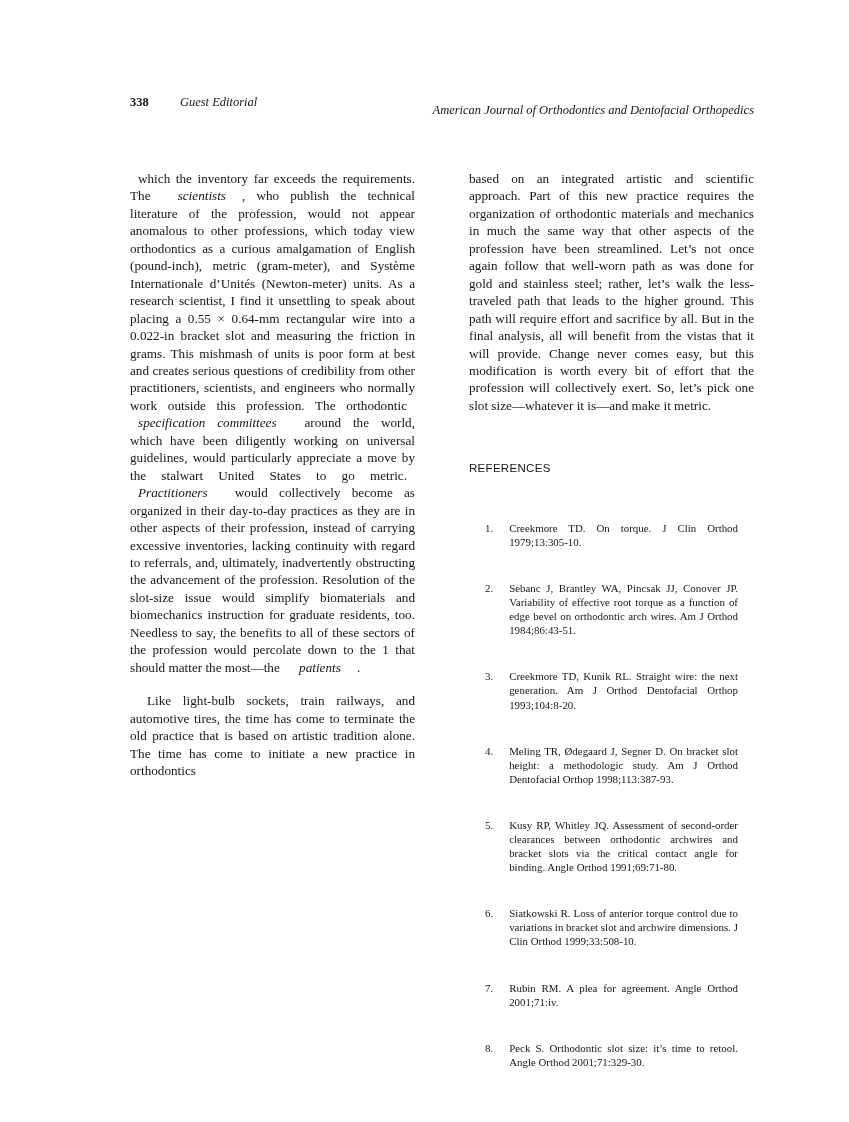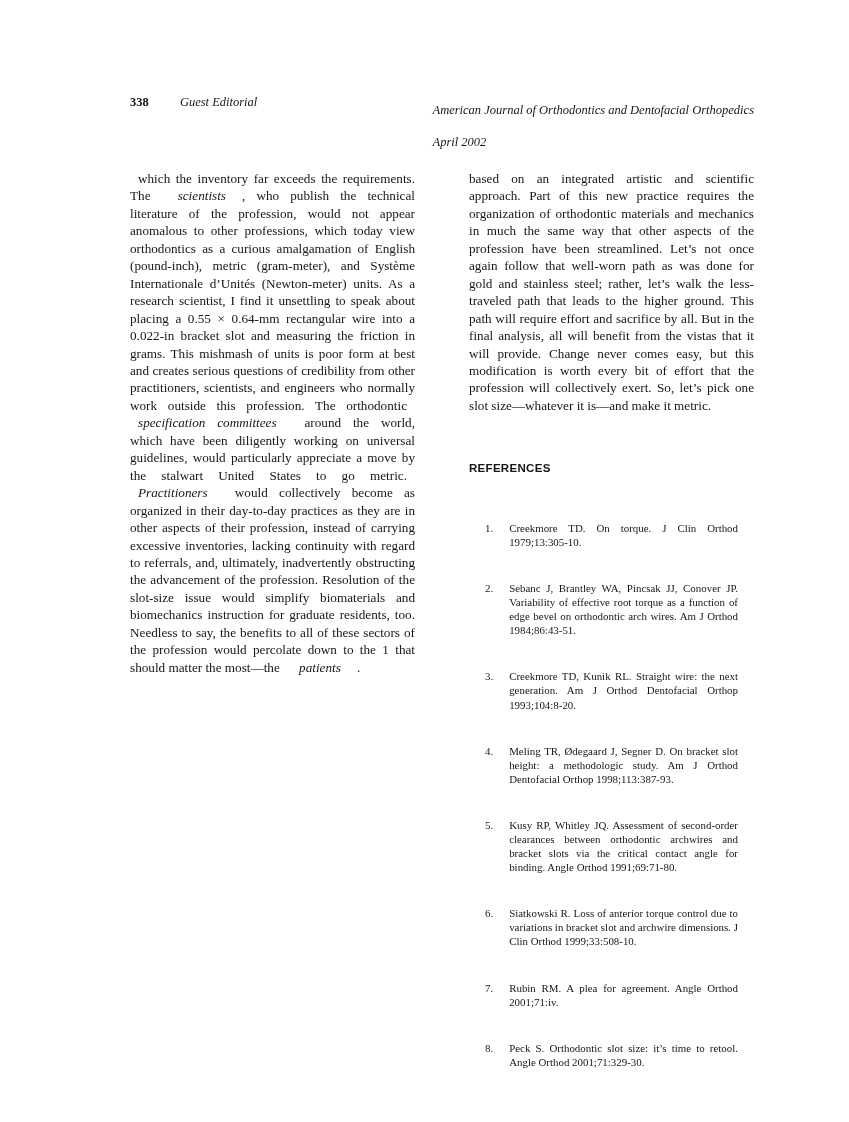--- a/index.html
+++ b/index.html
@@ -42,21 +42,21 @@
   .col {
     width: 325px;
     font-size: 13.2px;
     line-height: 17.45px;
     text-align: justify;
   }
   .col p + p { text-indent: 17px; }
   .italic { font-style: italic; }
   .refs-heading {
     font-family: "Liberation Sans", sans-serif;
-    font-weight: bold;
+    font-weight: normal;
     font-size: 11.5px;
     letter-spacing: 0.3px;
     margin-top: 30px;
     margin-bottom: 11px;
     text-align: left;
   }
   .ref-list {
     list-style: none;
     font-size: 10.9px;
     line-height: 14.1px;
@@ -70,28 +70,28 @@
 
 <div class="page">
 
   <div class="page-header">
     <div class="header-left">
       <span class="page-number">338</span>
       <span class="section-title">Guest Editorial</span>
     </div>
     <div class="header-right">
       <div>American Journal of Orthodontics and Dentofacial Orthopedics</div>
-      <div>April 2002</div>
     </div>
   </div>
 
   <div class="columns">
 
     <div class="col">
       <p><span>which the inventory far exceeds the requirements. The </span><span class="italic">scientists</span><span>, who publish the technical literature of the profession, would not appear anomalous to other professions, which today view orthodontics as a curious amalgamation of English (pound-inch), metric (gram-meter), and Système Internationale d’Unités (Newton-meter) units. As a research scientist, I find it unsettling to speak about placing a 0.55 × 0.64-mm rectangular wire into a 0.022-in bracket slot and measuring the friction in grams. This mishmash of units is poor form at best and creates serious questions of credibility from other practitioners, scientists, and engineers who normally work outside this profession. The orthodontic </span><span class="italic">specification committees</span><span> around the world, which have been diligently working on universal guidelines, would particularly appreciate a move by the stalwart United States to go metric. </span><span class="italic">Practitioners</span><span> would collectively become as organized in their day-to-day practices as they are in other aspects of their profession, instead of carrying excessive inventories, lacking continuity with regard to referrals, and, ultimately, inadvertently obstructing the advancement of the profession. Resolution of the slot-size issue would simplify biomaterials and biomechanics instruction for graduate residents, too. Needless to say, the benefits to all of these sectors of the profession would percolate down to the 1 that should matter the most—the </span><span class="italic">patients</span><span>.</span></p>
+      <p>Like light-bulb sockets, train railways, and automotive tires, the time has come to terminate the old practice that is based on artistic tradition alone. The time has come to initiate a new practice in orthodontics</p>
     </div>
 
     <div class="col">
       <p>based on an integrated artistic and scientific approach. Part of this new practice requires the organization of orthodontic materials and mechanics in much the same way that other aspects of the profession have been streamlined. Let’s not once again follow that well-worn path as was done for gold and stainless steel; rather, let’s walk the less-traveled path that leads to the higher ground. This path will require effort and sacrifice by all. But in the final analysis, all will benefit from the vistas that it will provide. Change never comes easy, but this modification is worth every bit of effort that the profession will collectively exert. So, let’s pick one slot size—whatever it is—and make it metric.</p>
       <h2 class="refs-heading">REFERENCES</h2>
       <ol class="ref-list">
           <li class="ref-item">
             <span class="ref-num">1.</span>
             <span class="ref-text">Creekmore TD. On torque. J Clin Orthod 1979;13:305-10.</span>
           </li>

